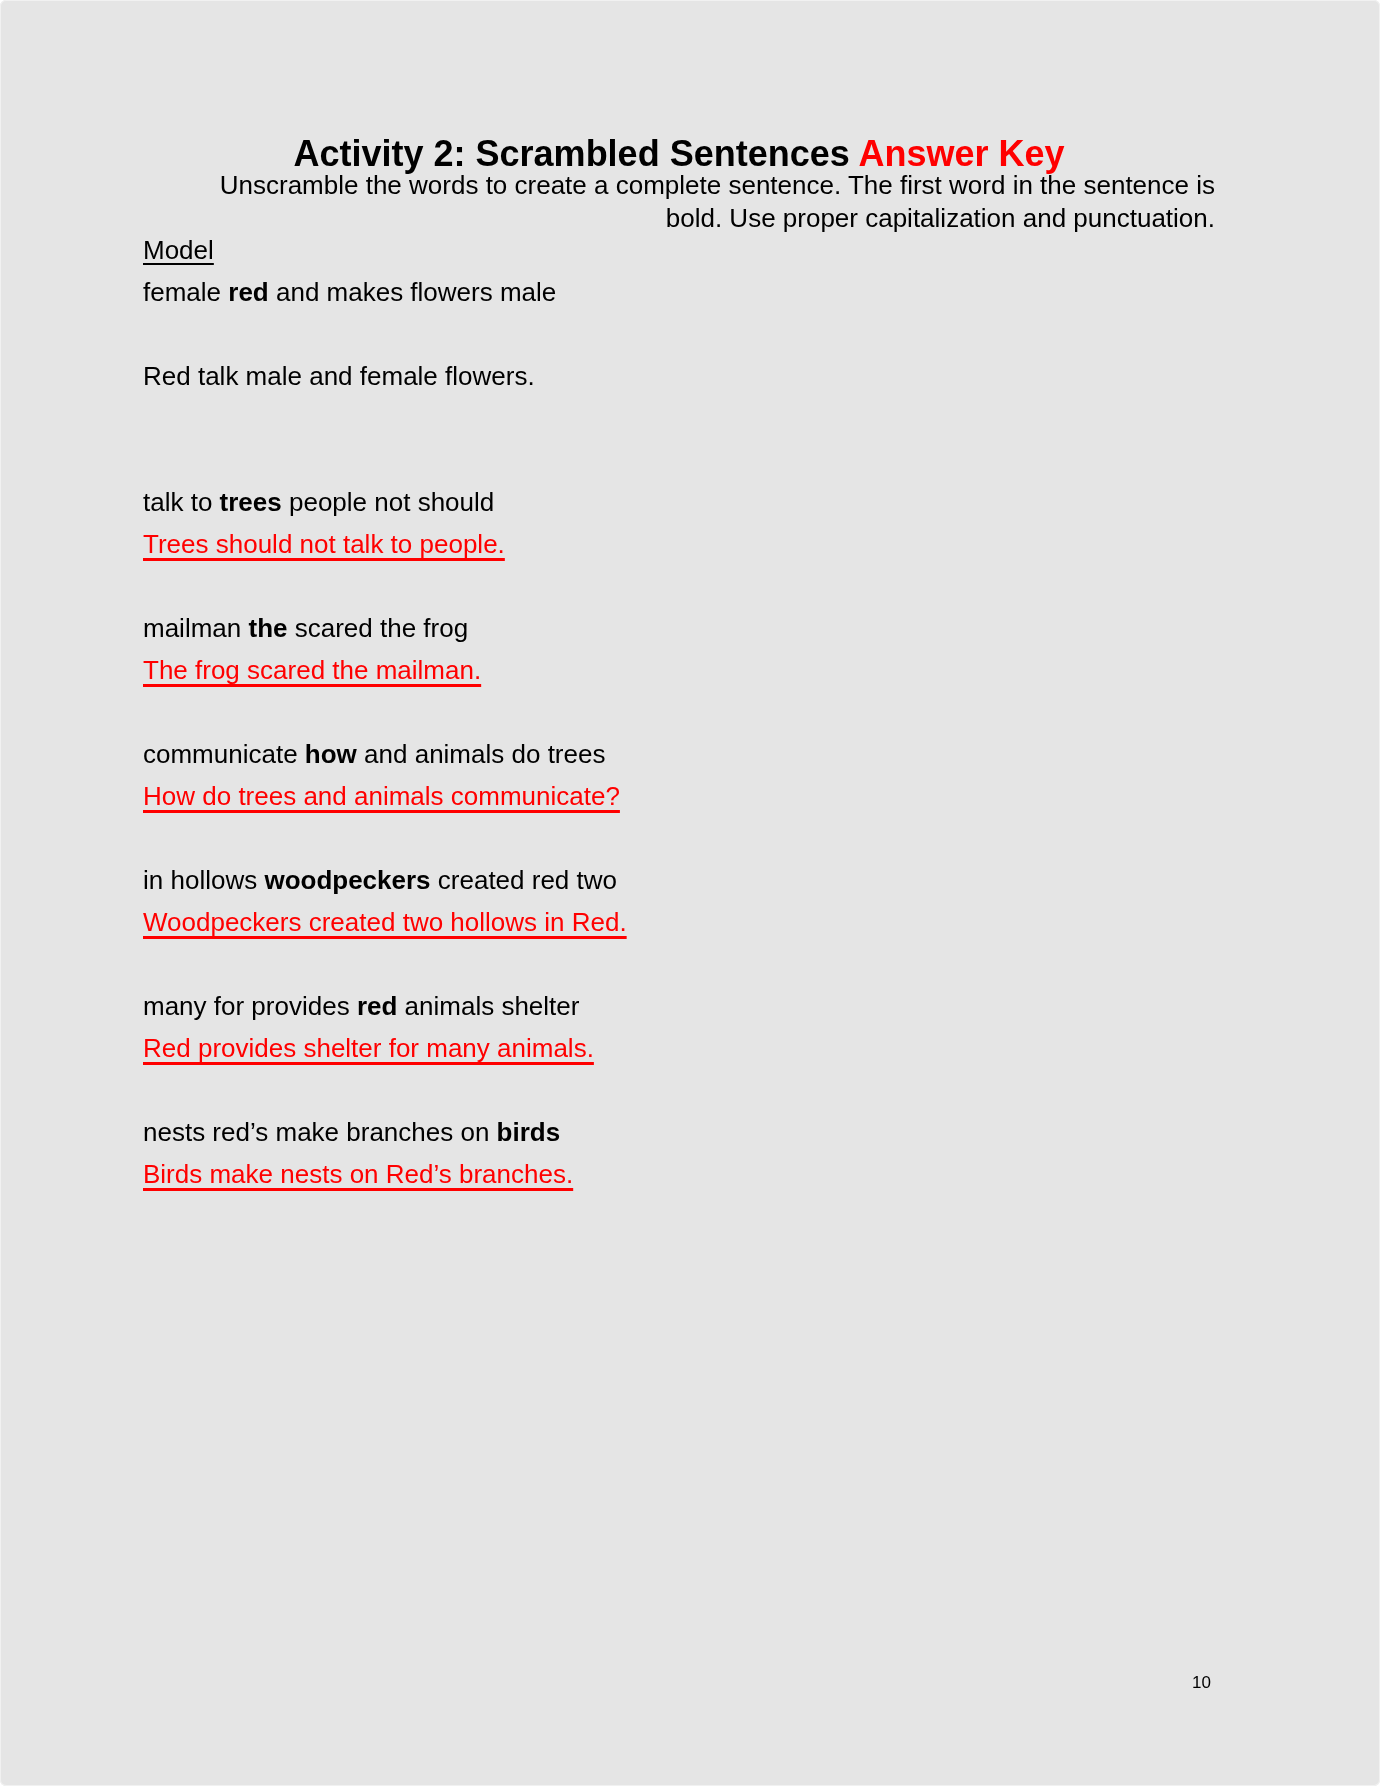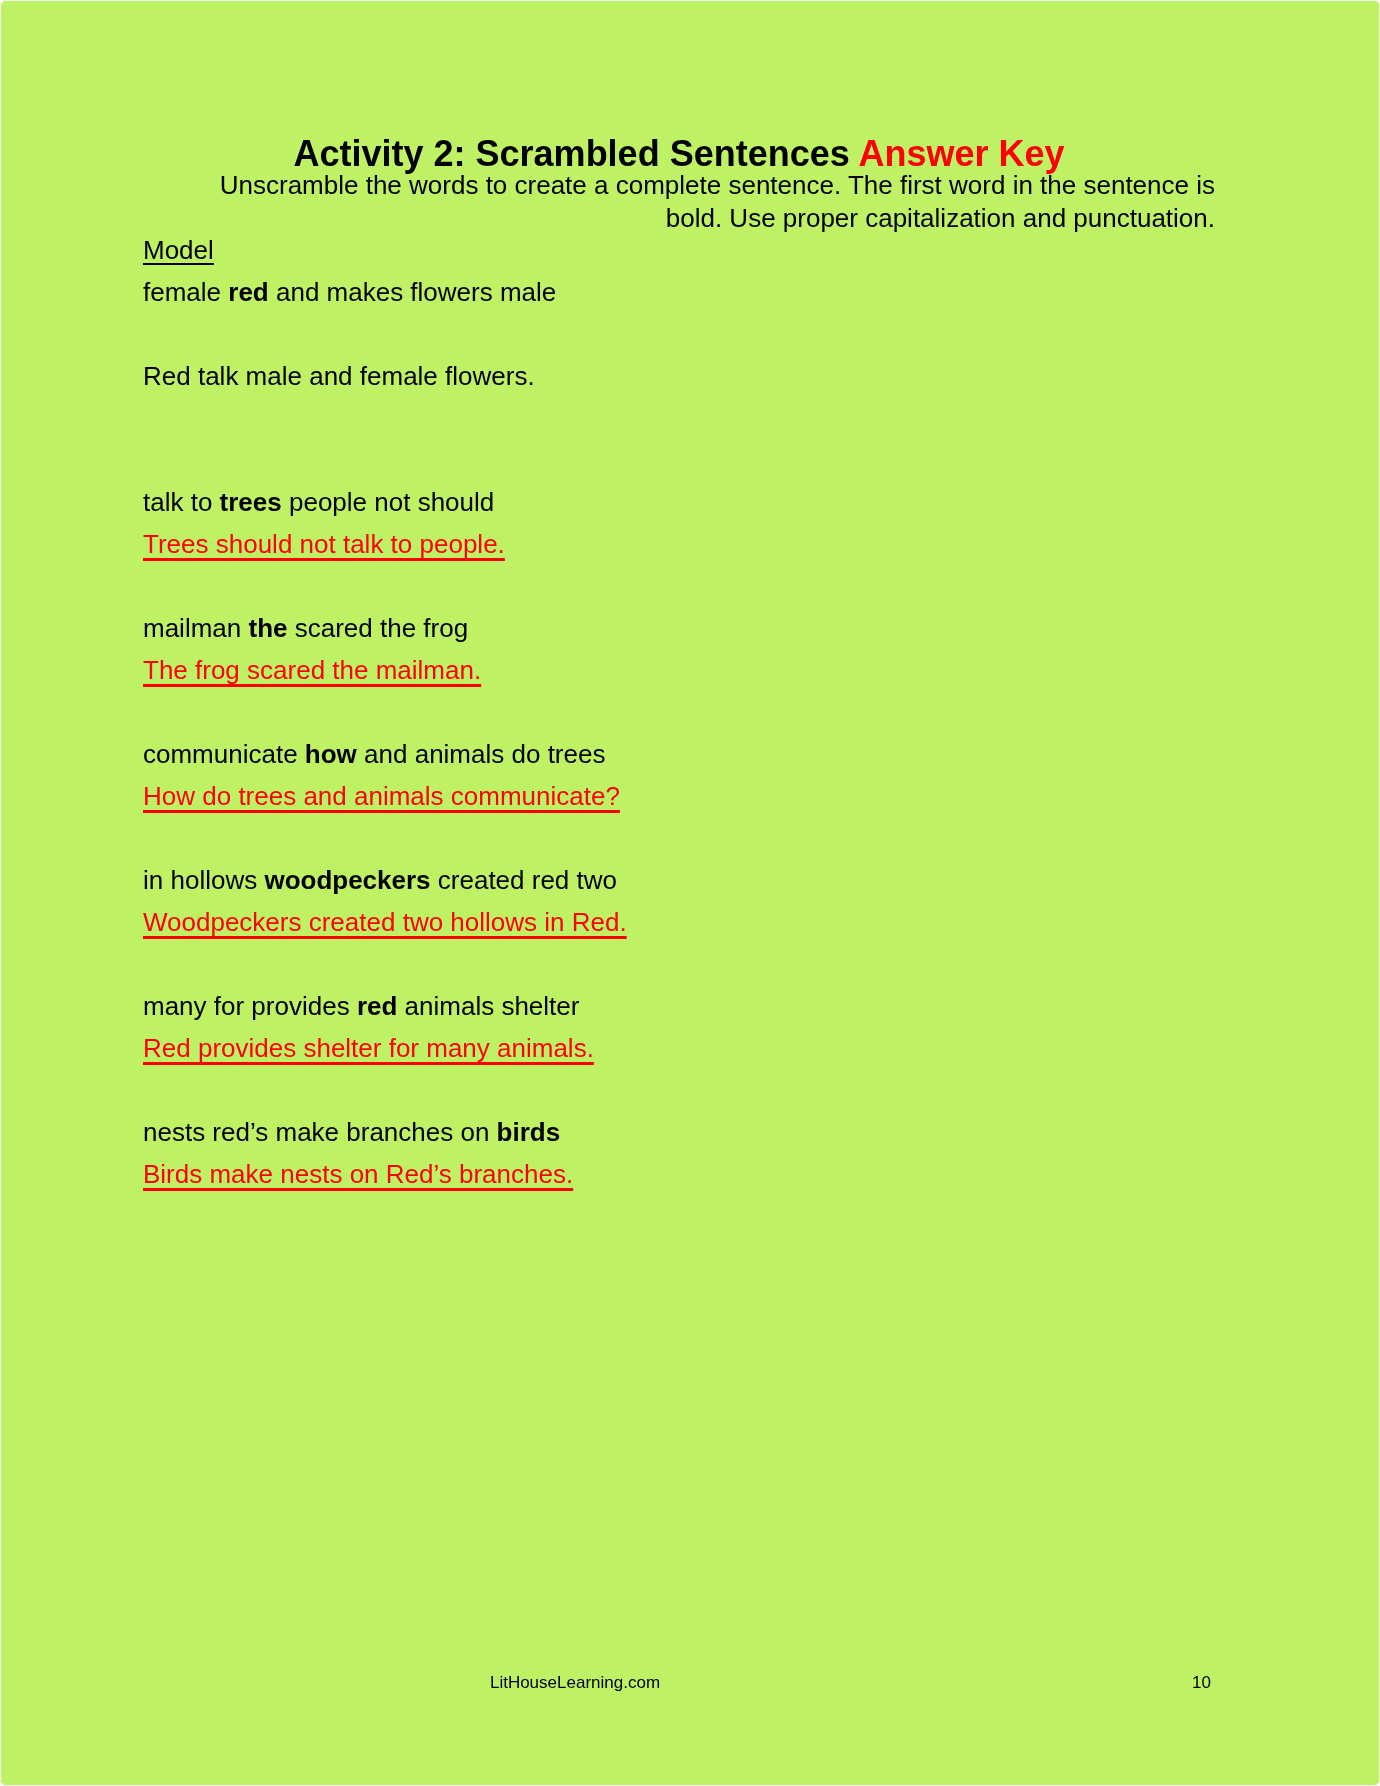--- a/index.html
+++ b/index.html
@@ -8,21 +8,21 @@
     height: 1786px;
     background: #ffffff;
     font-family: "Liberation Sans", sans-serif;
     color: #000000;
     position: relative;
     overflow: hidden;
   }
   .page {
     position: absolute;
     inset: 0;
-    background: #bef264;
+    background: #e5e5e5;
     border-radius: 6px;
     box-shadow: inset 0 0 0 1px #f1f1f1;
   }
   .col {
     position: absolute;
     left: 143px;
     top: 0;
     width: 1072px;
   }
   .doc-title {
@@ -135,15 +135,14 @@
       </section>
 
       <section class="item">
         <div class="line scrambled"><span>nests red’s make branches on </span><b>birds</b><span></span></div>
         <div class="line answer">Birds make nests on Red’s branches.</div>
       </section>
 
     </main>
   </div>
 
-  <div class="footer-site">LitHouseLearning.com</div>
   <div class="page-number">10</div>
 </div>
 
 </body></html>

